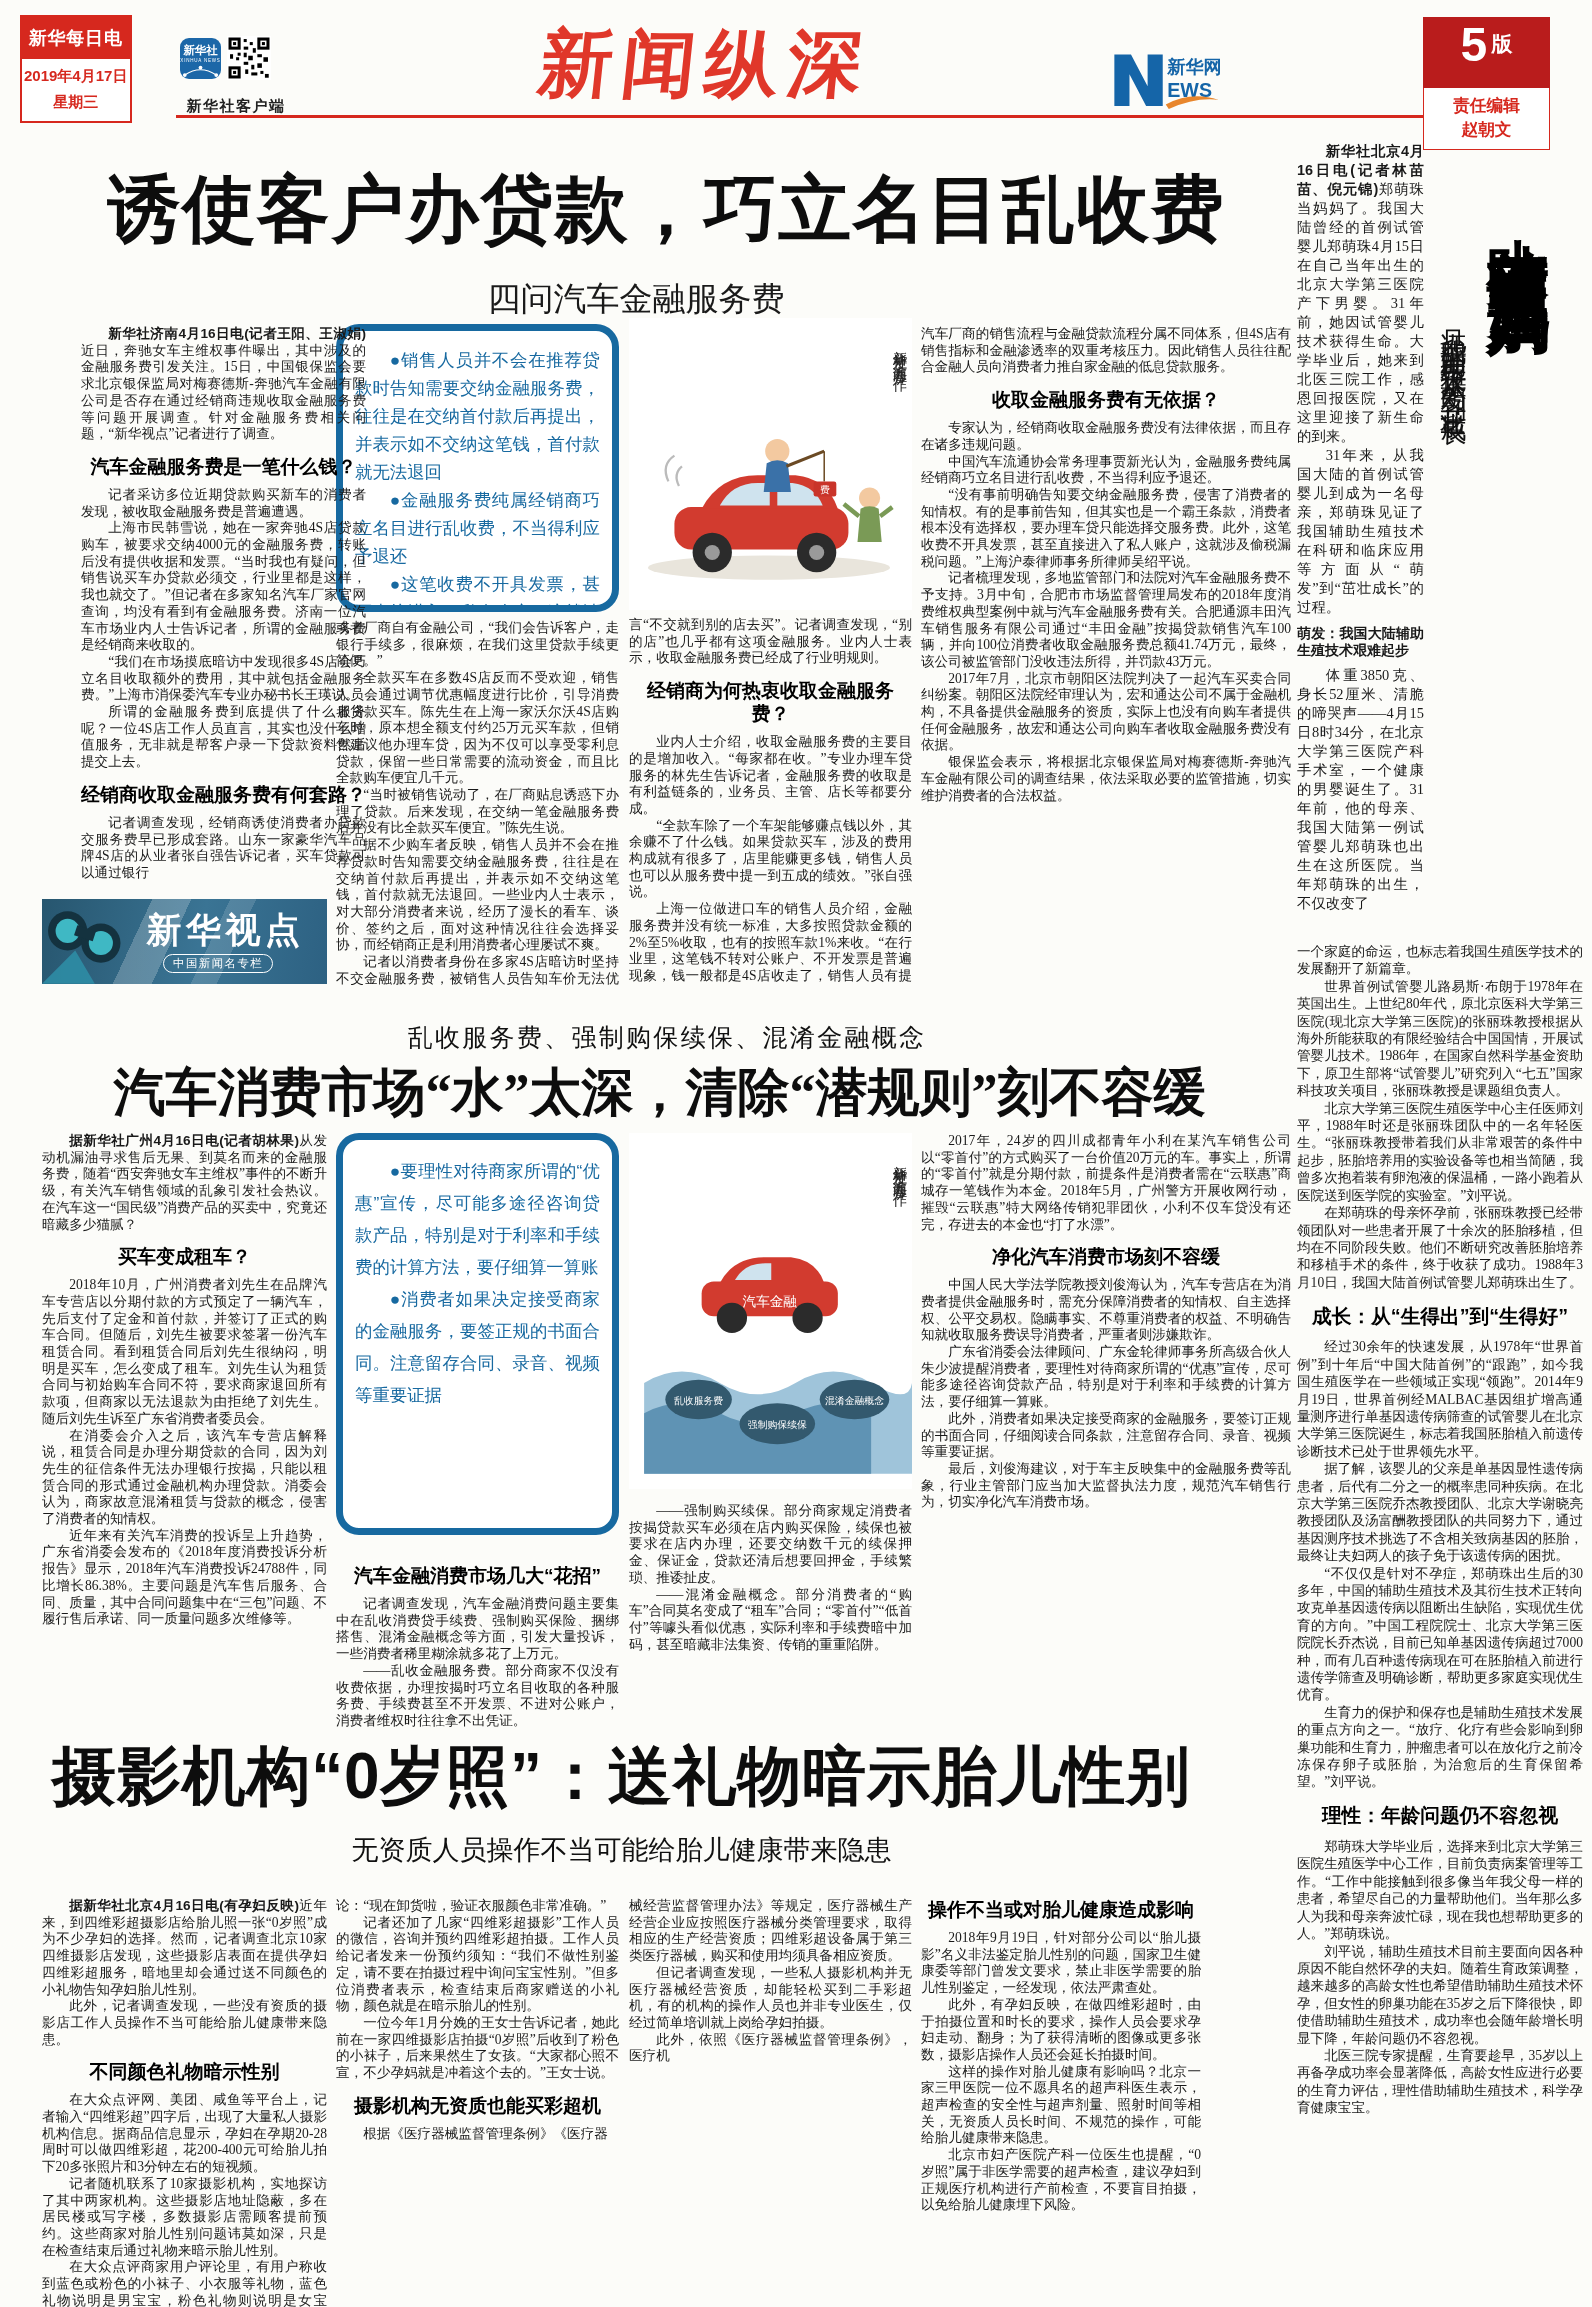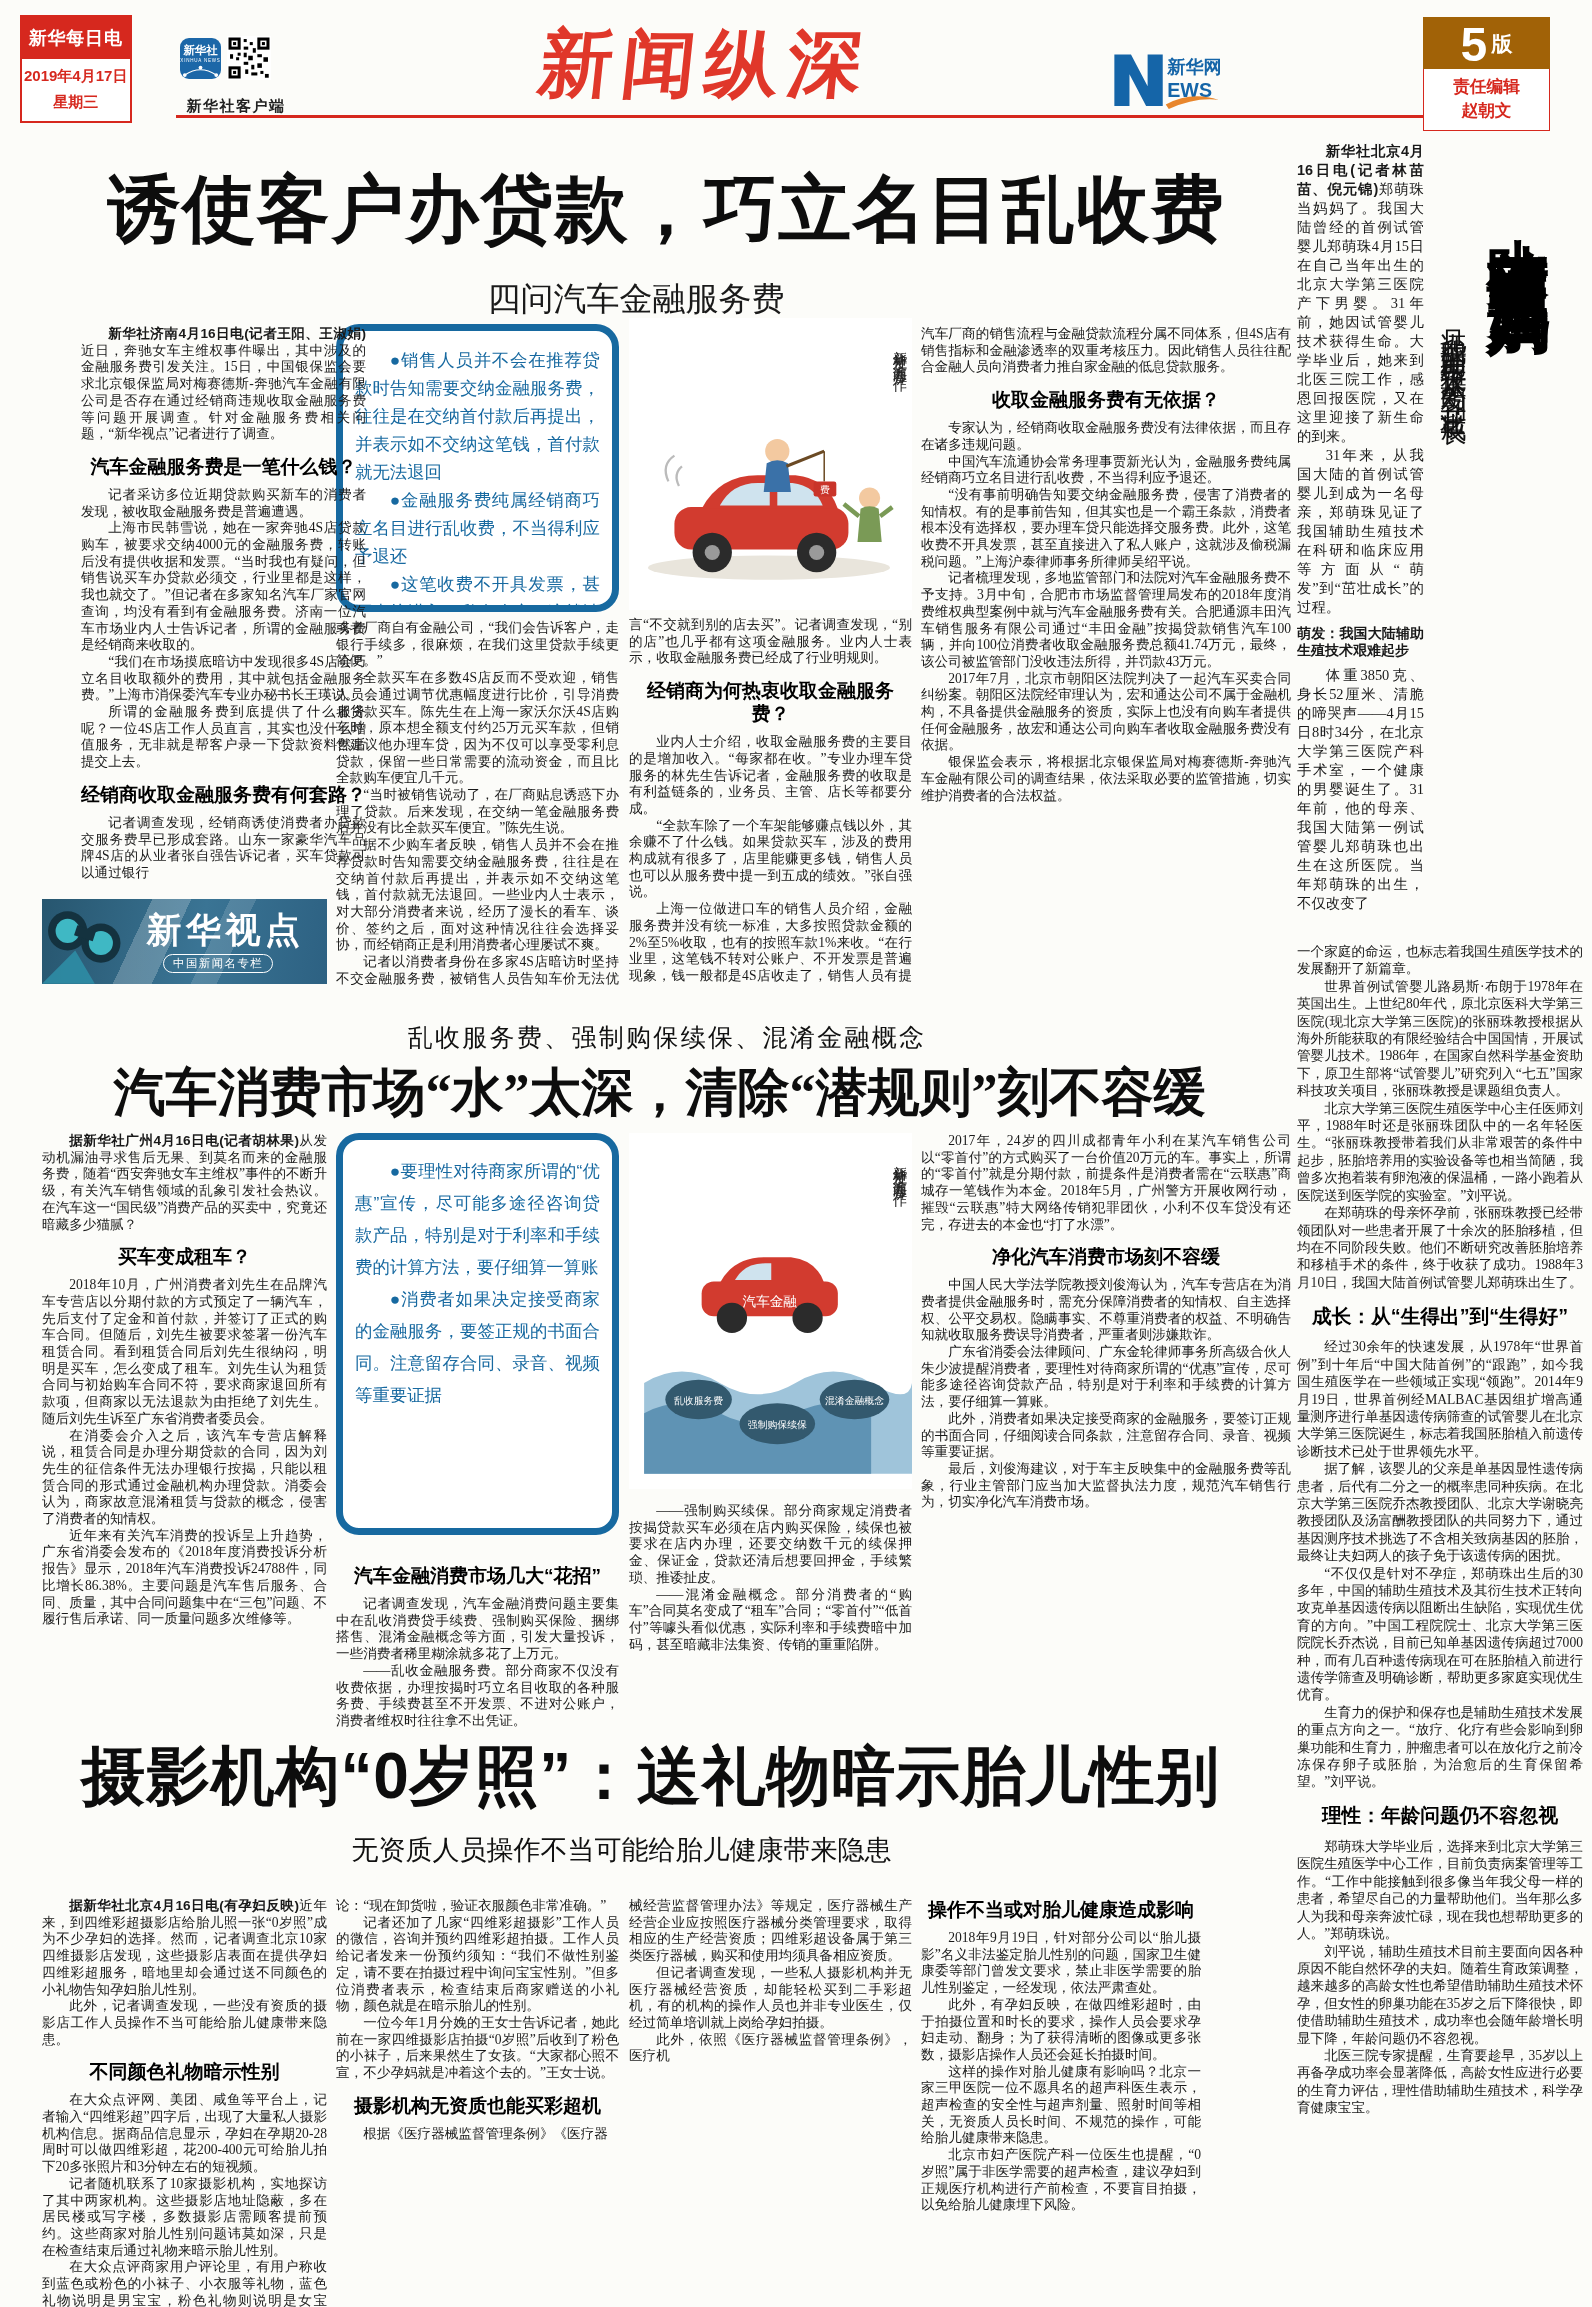--- a/index.html
+++ b/index.html
@@ -20,21 +20,21 @@
   .app-icon .t2{font-size:4.5px;letter-spacing:0.8px;}
   .qr{left:227px;top:36px;width:44px;height:44px;}
   .app-label{left:183px;top:97px;width:106px;text-align:center;font-family:"Liberation Sans",sans-serif;
       font-size:15px;font-weight:700;letter-spacing:1.5px;color:#222;}
   .section-title{left:523px;top:15px;width:364px;text-align:center;color:#e0372a;
       font-family:"Liberation Sans",sans-serif;font-weight:900;font-size:74px;letter-spacing:9px;
       transform:skewX(-6deg);}
   .red-rule{left:176px;top:115px;width:1247px;height:3px;background:#d6281e;}
   .portal-logo{left:1108px;top:47px;width:114px;height:65px;}
   .pagebox{left:1423px;top:16.7px;width:127px;}
-  .pagebox .pb-red{height:52px;background:#a16207;color:#fff;text-align:center;
+  .pagebox .pb-red{height:71px;background:#b91c1c;color:#fff;text-align:center;
       font-family:"Liberation Sans",sans-serif;}
   .pagebox .pb-red .num{font-size:48px;font-weight:900;vertical-align:middle;}
   .pagebox .pb-red .unit{font-size:21px;font-weight:700;vertical-align:middle;margin-left:4.5px;}
   .pagebox .pb-editor{border:1.5px solid #d6281e;border-top:none;background:#fff;color:#d6281e;
       text-align:center;font-family:"Liberation Sans",sans-serif;font-weight:700;font-size:16.7px;
       padding:6px 0 7.6px;line-height:24px;}
 
   
   .h-black{font-family:"Liberation Sans",sans-serif;font-weight:900;color:#0d0d0d;text-align:center;}
   .h-song{font-family:"Liberation Serif",serif;font-weight:700;color:#0d0d0d;text-align:center;}
@@ -298,21 +298,21 @@
 
   <div class="body-col story" style="left:921px;top:1133px;width:370px;height:592px;">
     <p>2017年，24岁的四川成都青年小利在某汽车销售公司以“零首付”的方式购买了一台价值20万元的车。事实上，所谓的“零首付”就是分期付款，前提条件是消费者需在“云联惠”商城存一笔钱作为本金。2018年5月，广州警方开展收网行动，摧毁“云联惠”特大网络传销犯罪团伙，小利不仅车贷没有还完，存进去的本金也“打了水漂”。</p>
     <div class="subhead">净化汽车消费市场刻不容缓</div>
     <p>中国人民大学法学院教授刘俊海认为，汽车专营店在为消费者提供金融服务时，需充分保障消费者的知情权、自主选择权、公平交易权。隐瞒事实、不尊重消费者的权益、不明确告知就收取服务费误导消费者，严重者则涉嫌欺诈。</p>
     <p>广东省消委会法律顾问、广东金轮律师事务所高级合伙人朱少波提醒消费者，要理性对待商家所谓的“优惠”宣传，尽可能多途径咨询贷款产品，特别是对于利率和手续费的计算方法，要仔细算一算账。</p>
     <p>此外，消费者如果决定接受商家的金融服务，要签订正规的书面合同，仔细阅读合同条款，注意留存合同、录音、视频等重要证据。</p>
     <p>最后，刘俊海建议，对于车主反映集中的金融服务费等乱象，行业主管部门应当加大监督执法力度，规范汽车销售行为，切实净化汽车消费市场。</p>
   </div>
 
-  <div class="abs h-black" style="left:23px;top:1733px;width:1197px;font-size:64px;letter-spacing:0.8px;text-align:right;">摄影机构“0岁照”：送礼物暗示胎儿性别</div>
+  <div class="abs h-black" style="left:23px;top:1733px;width:1197px;font-size:64px;letter-spacing:0.8px;">摄影机构“0岁照”：送礼物暗示胎儿性别</div>
   <div class="abs deck" style="left:23px;top:1832px;width:1197px;">无资质人员操作不当可能给胎儿健康带来隐患</div>
 
   <div class="body-col story" style="left:42px;top:1898px;width:285px;height:409px;">
     <p class="lede"><b>据新华社北京4月16日电(有孕妇反映)</b><span>近年来，到四维彩超摄影店给胎儿照一张“0岁照”成为不少孕妇的选择。然而，记者调查北京10家四维摄影店发现，这些摄影店表面在提供孕妇四维彩超服务，暗地里却会通过送不同颜色的小礼物告知孕妇胎儿性别。</span></p>
     <p>此外，记者调查发现，一些没有资质的摄影店工作人员操作不当可能给胎儿健康带来隐患。</p>
     <div class="subhead">不同颜色礼物暗示性别</div>
     <p>在大众点评网、美团、咸鱼等平台上，记者输入“四维彩超”四字后，出现了大量私人摄影机构信息。据商品信息显示，孕妇在孕期20-28周时可以做四维彩超，花200-400元可给胎儿拍下20多张照片和3分钟左右的短视频。</p>
     <p>记者随机联系了10家摄影机构，实地探访了其中两家机构。这些摄影店地址隐蔽，多在居民楼或写字楼，多数摄影店需顾客提前预约。这些商家对胎儿性别问题讳莫如深，只是在检查结束后通过礼物来暗示胎儿性别。</p>
     <p>在大众点评商家用户评论里，有用户称收到蓝色或粉色的小袜子、小衣服等礼物，蓝色礼物说明是男宝宝，粉色礼物则说明是女宝宝。在“蜜孕美宝贝四维摄影”的商品评论下，有顾客评</p>
   </div>

